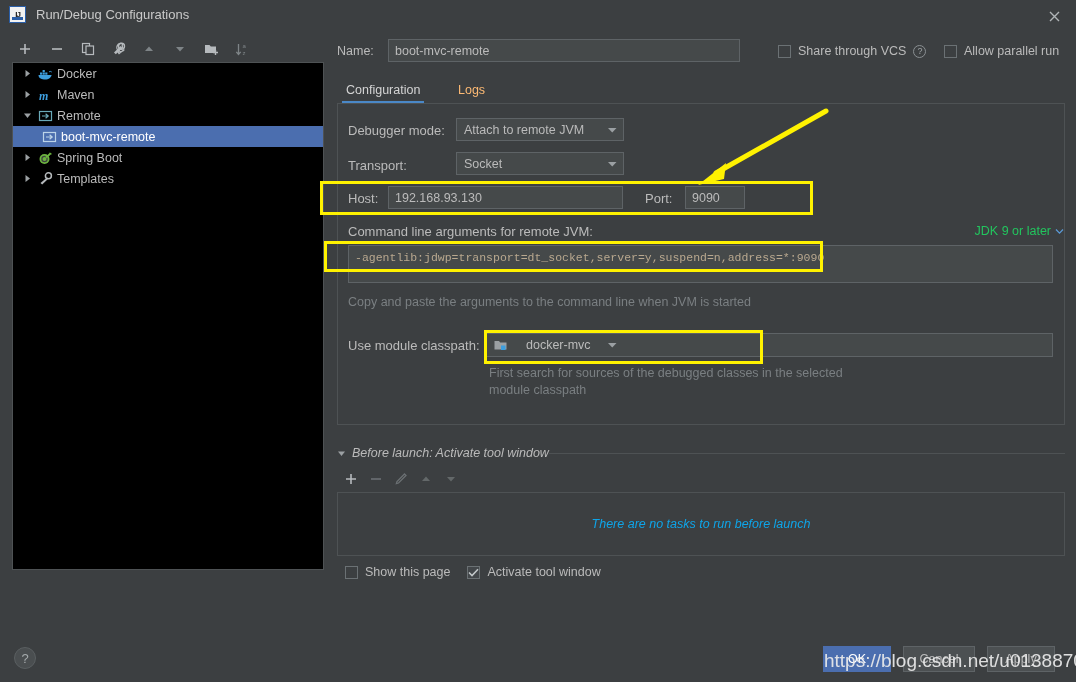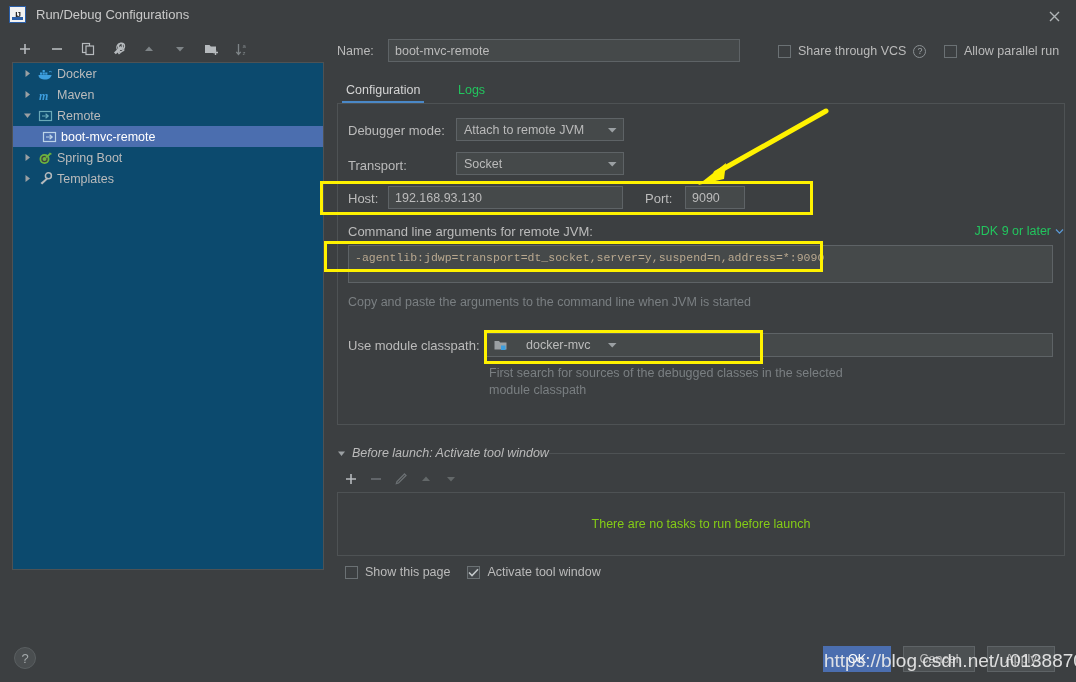--- a/index.html
+++ b/index.html
@@ -32,21 +32,21 @@
   
   .tree-toolbar { position: absolute; left: 6px; top: 38px; width: 320px; height: 24px; }
   .tb-btn {
     position: absolute; top: 0; width: 22px; height: 22px;
     display: flex; align-items: center; justify-content: center; cursor: pointer;
   }
   .tb-btn svg { display: block; }
 
   .tree-panel {
     position: absolute; left: 12px; top: 62px; width: 312px; height: 508px;
-    background: #0c4a6e; border: 1px solid #4e5254;
+    background: #000000; border: 1px solid #4e5254;
   }
   .tree-row {
     position: relative; height: 21px; display: flex; align-items: center;
     padding-left: 6px; cursor: pointer; font-size: 12.5px; color: #bbbbbb;
   }
   .tree-row.selected { background: #4b6eaf; color: #ffffff; }
   .tw { width: 16px; display: flex; align-items: center; justify-content: center; flex: 0 0 16px; }
   .tw svg { display: block; }
   .ticon { width: 20px; display: flex; align-items: center; justify-content: center; flex: 0 0 20px; }
   .ticon svg { display: block; }
@@ -71,21 +71,21 @@
   .help-round {
     margin-left: 7px; width: 13px; height: 13px; border-radius: 50%;
     border: 1px solid #8a8f92; color: #9fa4a6; font-size: 9px;
     display: inline-flex; align-items: center; justify-content: center; cursor: pointer;
   }
 
   
   .tabs { position: absolute; left: 337px; top: 76px; width: 728px; height: 28px; }
   .tab {
     position: absolute; top: 0; height: 27px; display: flex; align-items: center;
-    font-size: 12.5px; color: #22c55e; cursor: pointer; padding: 0 4px;
+    font-size: 12.5px; color: #fdba74; cursor: pointer; padding: 0 4px;
   }
   .tab.active { color: #d4d4d4; }
   .tab.active::after {
     content: ""; position: absolute; left: 0; right: 0; bottom: 0; height: 2px; background: #4a88c7;
   }
   .tab-line { position: absolute; left: 337px; top: 103px; width: 728px; height: 1px; background: #4e5254; }
 
   
   .content-box {
     position: absolute; left: 337px; top: 104px; width: 728px; height: 321px;
@@ -134,21 +134,21 @@
   .bl-header .tri { margin-right: 6px; display: flex; align-items: center; }
   .bl-header .tri svg { display: block; }
   .bl-title { font-size: 12.5px; color: #bbbbbb; white-space: nowrap; font-style: italic; }
   .bl-rule { position: absolute; left: 549px; top: 453px; width: 516px; height: 1px; background: #4e5254; }
   .bl-toolbar { position: absolute; left: 340px; top: 468px; width: 200px; height: 22px; }
   .bl-list {
     position: absolute; left: 337px; top: 492px; width: 728px; height: 64px;
     background: #3c3f41; border: 1px solid #4e5254;
     display: flex; align-items: center; justify-content: center;
   }
-  .bl-empty { font-size: 12.5px; color: #84cc16; }
+  .bl-empty { font-size: 12.5px; color: #0ea5e9; font-style: italic; }
 
   .bottom-cbs { position: absolute; left: 345px; top: 565px; display: flex; align-items: center; gap: 17px; }
 
   
   .btn {
     position: absolute; height: 26px; border: 1px solid #5e6366; background: #4c5052;
     color: #bbbbbb; font-family: "Liberation Sans", sans-serif; font-size: 12.5px;
     cursor: pointer; display: flex; align-items: center; justify-content: center;
   }
   .btn.primary { background: #4b6eaf; border-color: #4b6eaf; color: #ffffff; }

